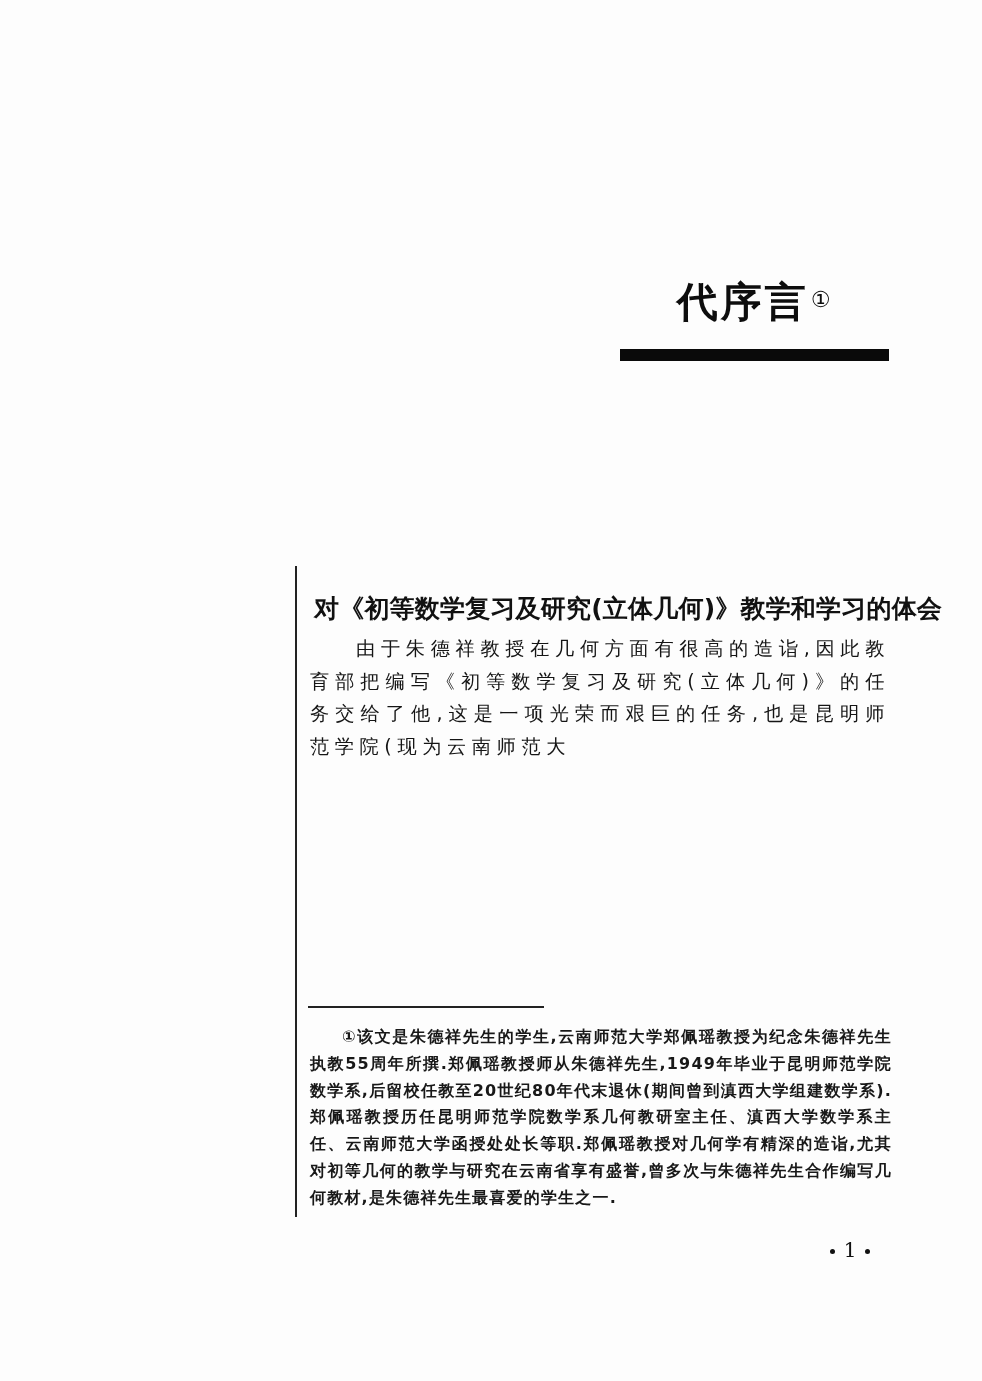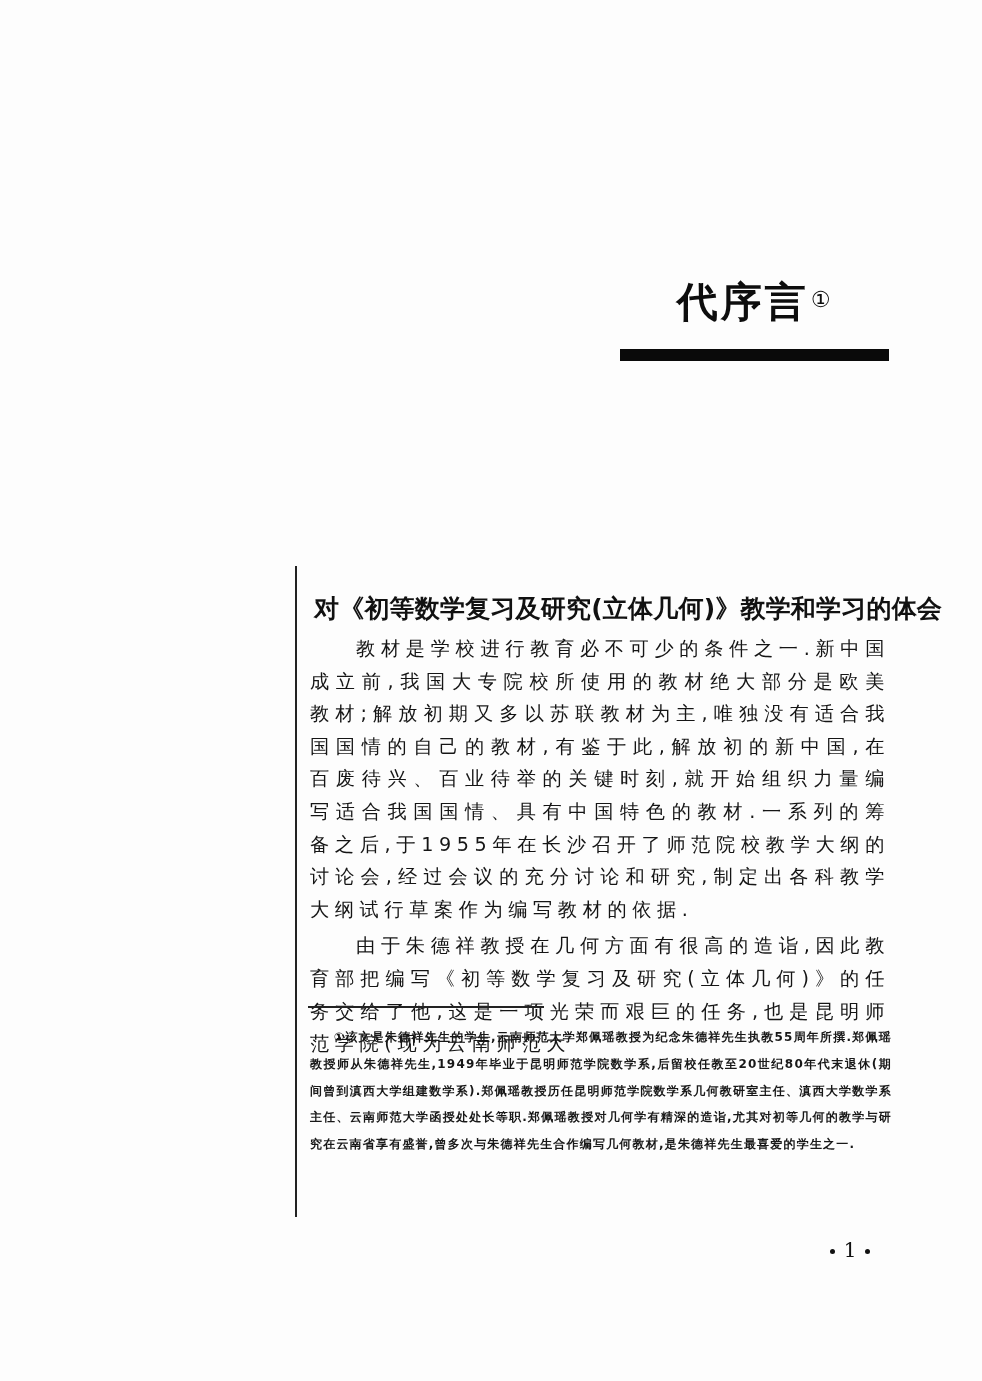--- a/index.html
+++ b/index.html
@@ -32,40 +32,39 @@
     font-size:19.2px; line-height:32.6px; letter-spacing:5.6px;
     text-align:justify; color:#151515;
   }
   .body-text p { margin:0; text-indent:2.4em; }
   .body-text p + p { margin-top:4px; }
   .footnote-rule {
     position:absolute; left:308px; top:1006px; width:236px; height:1.5px; background:#222;
   }
   .footnote {
     position:absolute; left:310px; top:1024px; width:582px;
-    font-size:12px; line-height:26.8px; font-weight:bold; letter-spacing:1.2px;
+    font-size:16px; line-height:26.8px; font-weight:bold; letter-spacing:1.2px;
     text-align:justify; text-indent:2em; color:#181818;
   }
   .page-number {
     position:absolute; left:810px; top:1238px; width:80px; text-align:center;
     font-family:"DejaVu Serif", serif; font-size:20px; line-height:24px; color:#111;
   }
   .page-number .dot { display:inline-block; width:5px; height:5px; border-radius:50%; background:#111; vertical-align:middle; margin:0 9px; }
 </style>
 </head>
 <body>
 
 <div class="chapter-title"><span>代序言</span><sup>①</sup></div>
 <div class="title-bar"></div>
 
 <div class="left-rule"></div>
 
 <div class="section-heading">对《初等数学复习及研究(立体几何)》教学和学习的体会</div>
 
 <div class="body-text">
-  <p>教材是学校进行教育必不可少的条件之一.新中国成立前,我国大专院校所使用的教材绝大部分是欧美教材;解放初期又多以苏联教材为主,唯独没有适合我国国情的自己的教材,有鉴于此,解放初的新中国,在百废待兴、百业待举的关键时刻,就开始组织力量编写适合我国国情、具有中国特色的教材.一系列的筹备之后,于1955年在长沙召开了师范院校教学大纲的讨论会,经过会议的充分讨论和研究,制定出各科教学大纲试行草案作为编写教材的依据.</p>
   <p>由于朱德祥教授在几何方面有很高的造诣,因此教育部把编写《初等数学复习及研究(立体几何)》的任务交给了他,这是一项光荣而艰巨的任务,也是昆明师范学院(现为云南师范大</p>
 </div>
 
 <div class="footnote-rule"></div>
 <div class="footnote">①该文是朱德祥先生的学生,云南师范大学郑佩瑶教授为纪念朱德祥先生执教55周年所撰.郑佩瑶教授师从朱德祥先生,1949年毕业于昆明师范学院数学系,后留校任教至20世纪80年代末退休(期间曾到滇西大学组建数学系).郑佩瑶教授历任昆明师范学院数学系几何教研室主任、滇西大学数学系主任、云南师范大学函授处处长等职.郑佩瑶教授对几何学有精深的造诣,尤其对初等几何的教学与研究在云南省享有盛誉,曾多次与朱德祥先生合作编写几何教材,是朱德祥先生最喜爱的学生之一.</div>
 
 <div class="page-number"><span class="dot"></span><span>1</span><span class="dot"></span></div>
 
 </body></html>

